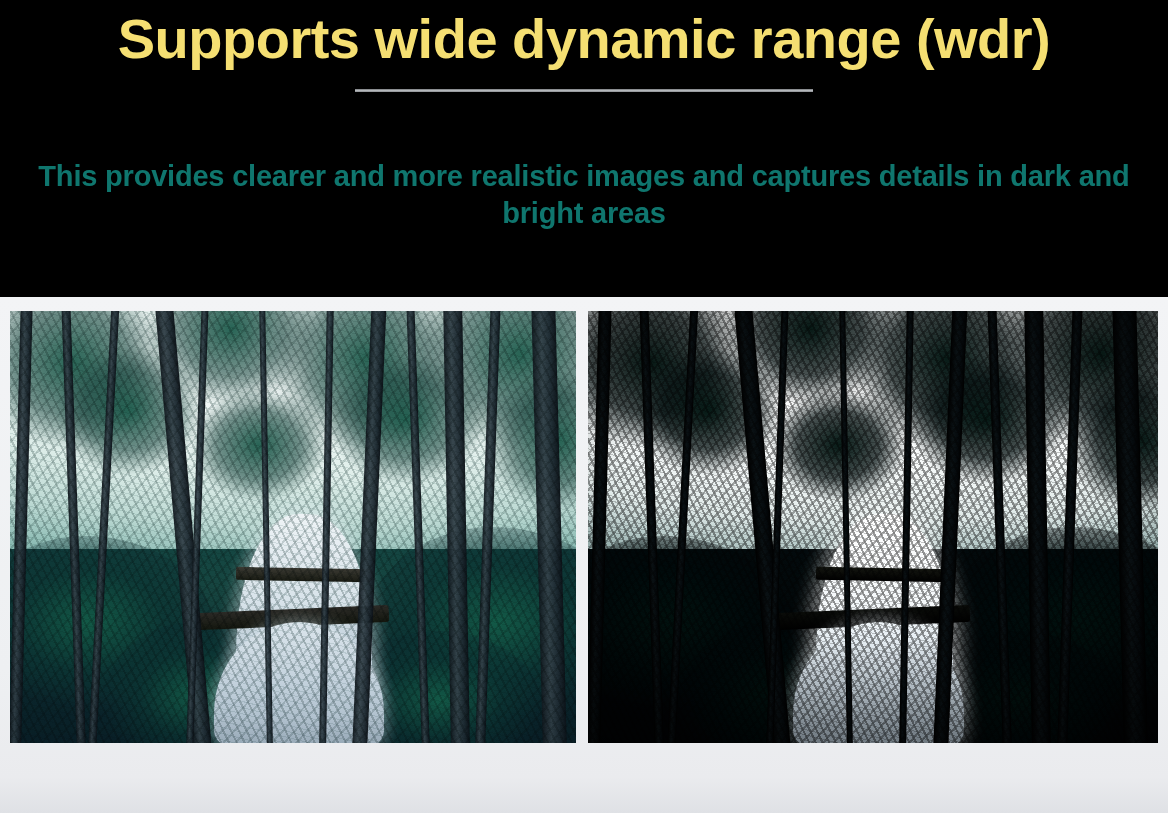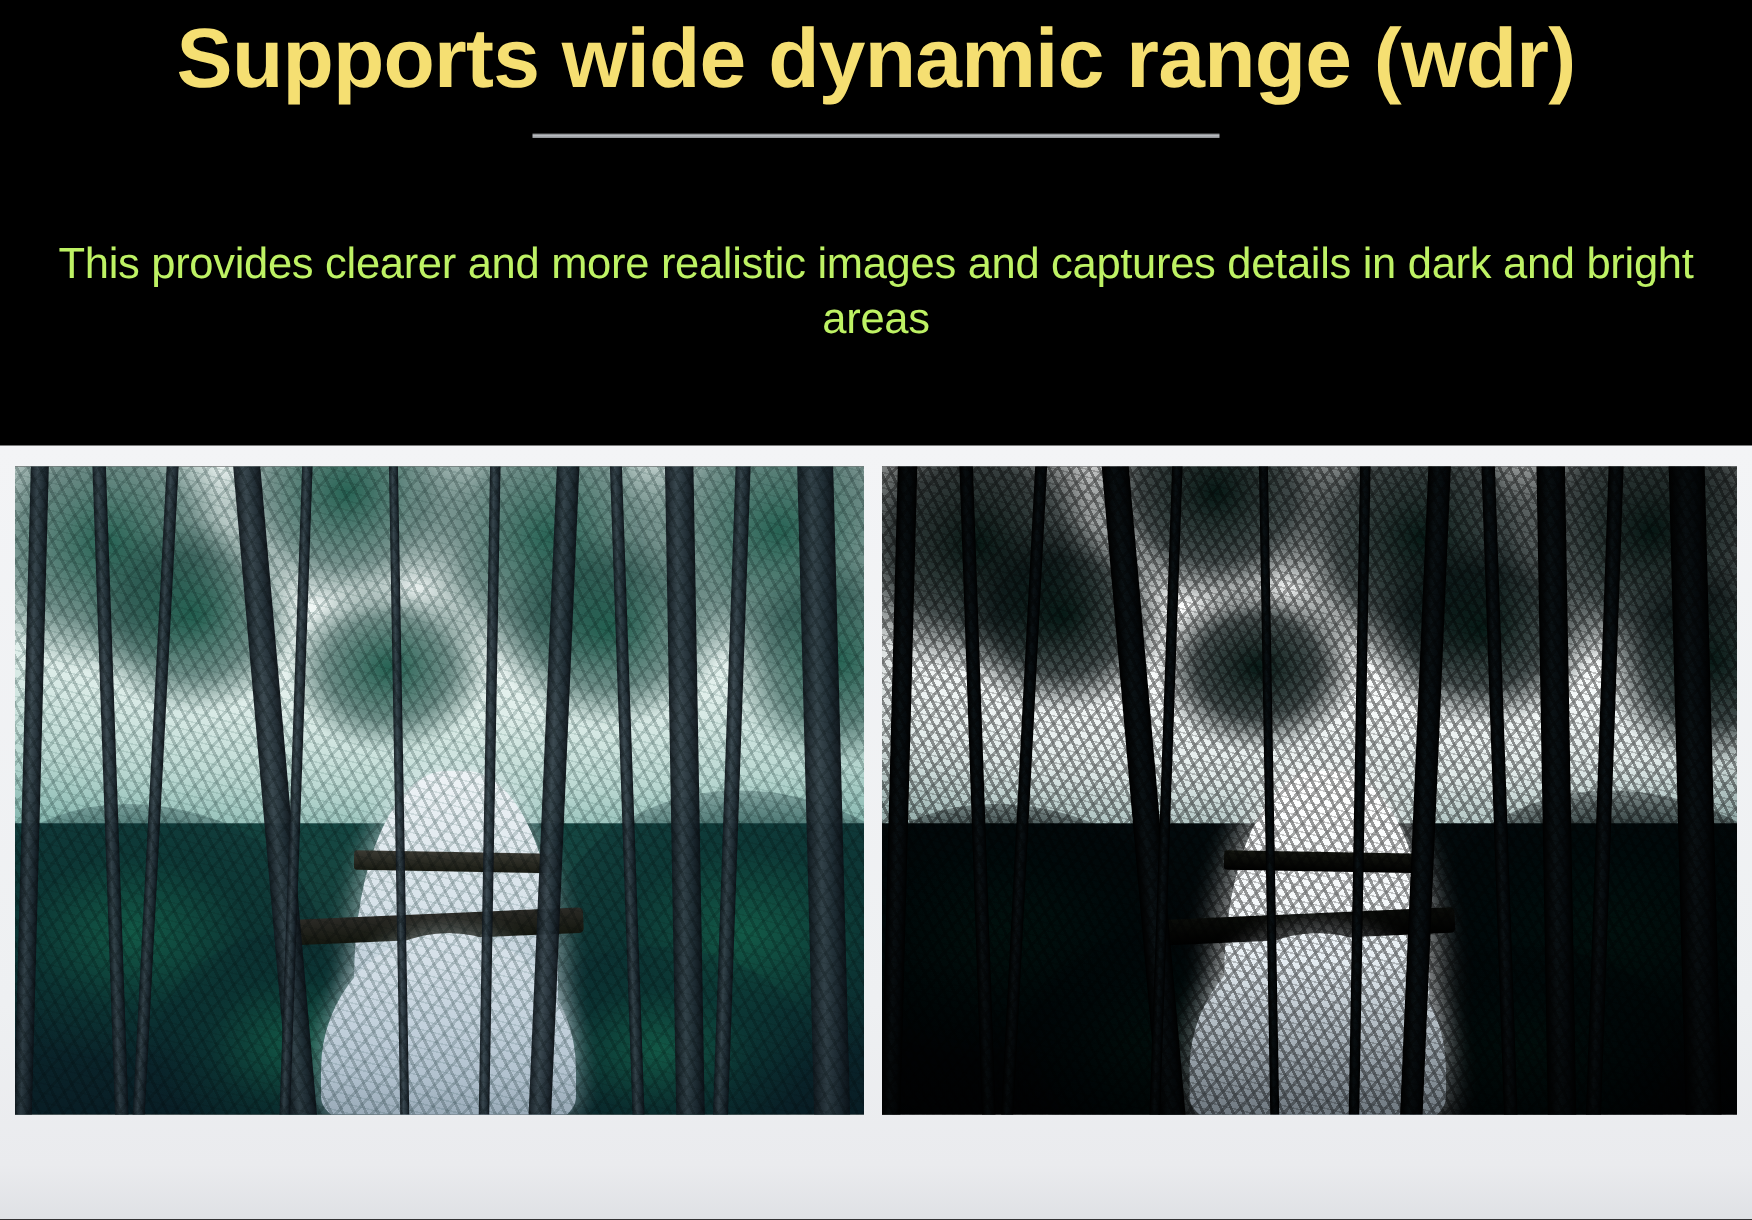--- a/index.html
+++ b/index.html
@@ -55,22 +55,22 @@
   }
 
   .subtitle {
     position: absolute;
     left: 14px;
     top: 158px;
     width: 1140px;
     text-align: center;
     font-size: 29px;
     line-height: 37px;
-    font-weight: normal;
-    color: #bef264;
+    font-weight: bold;
+    color: #0f766e;
     letter-spacing: -0.2px;
   }
 
   
   .stage {
     position: absolute;
     left: 0;
     top: 297px;
     width: 1168px;
     height: 516px;

